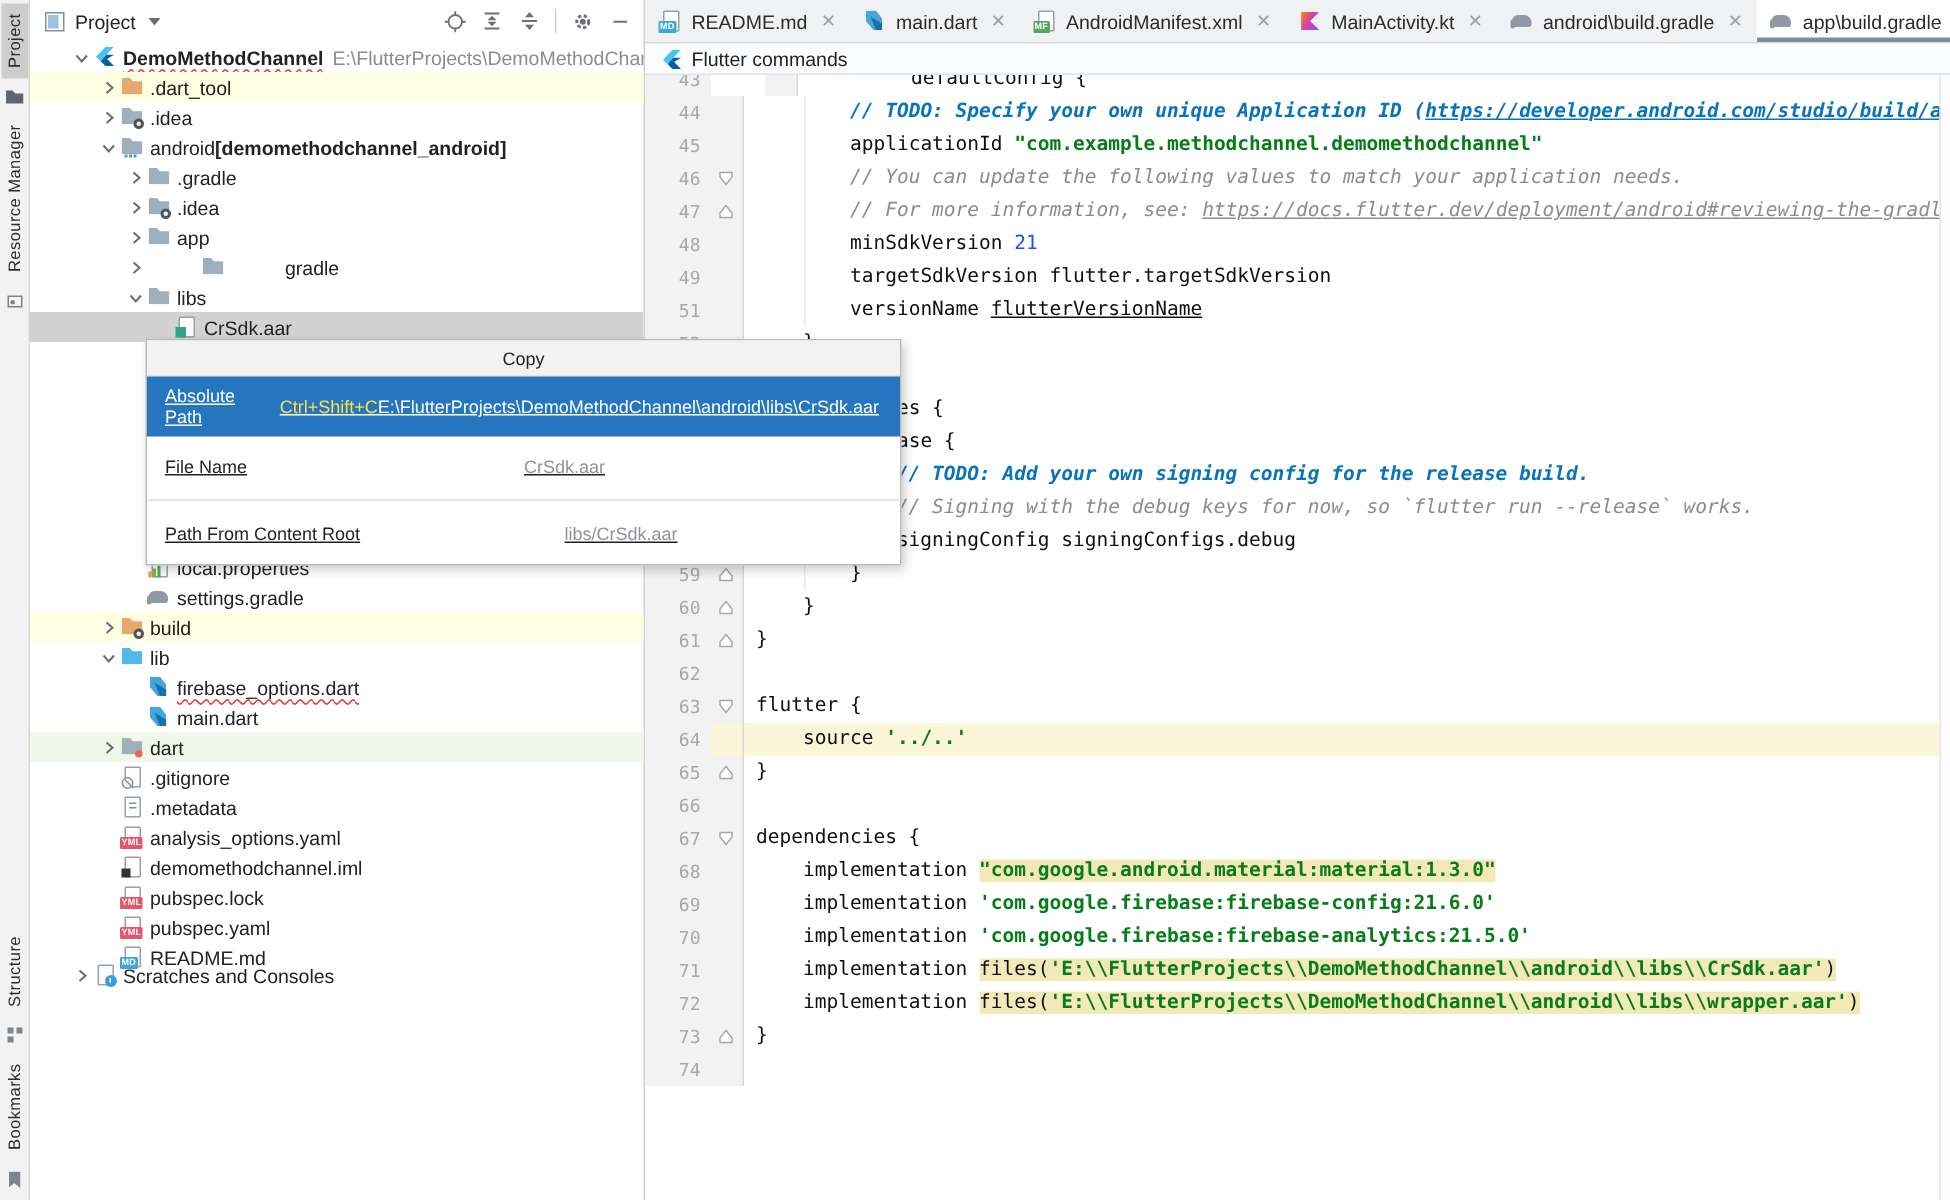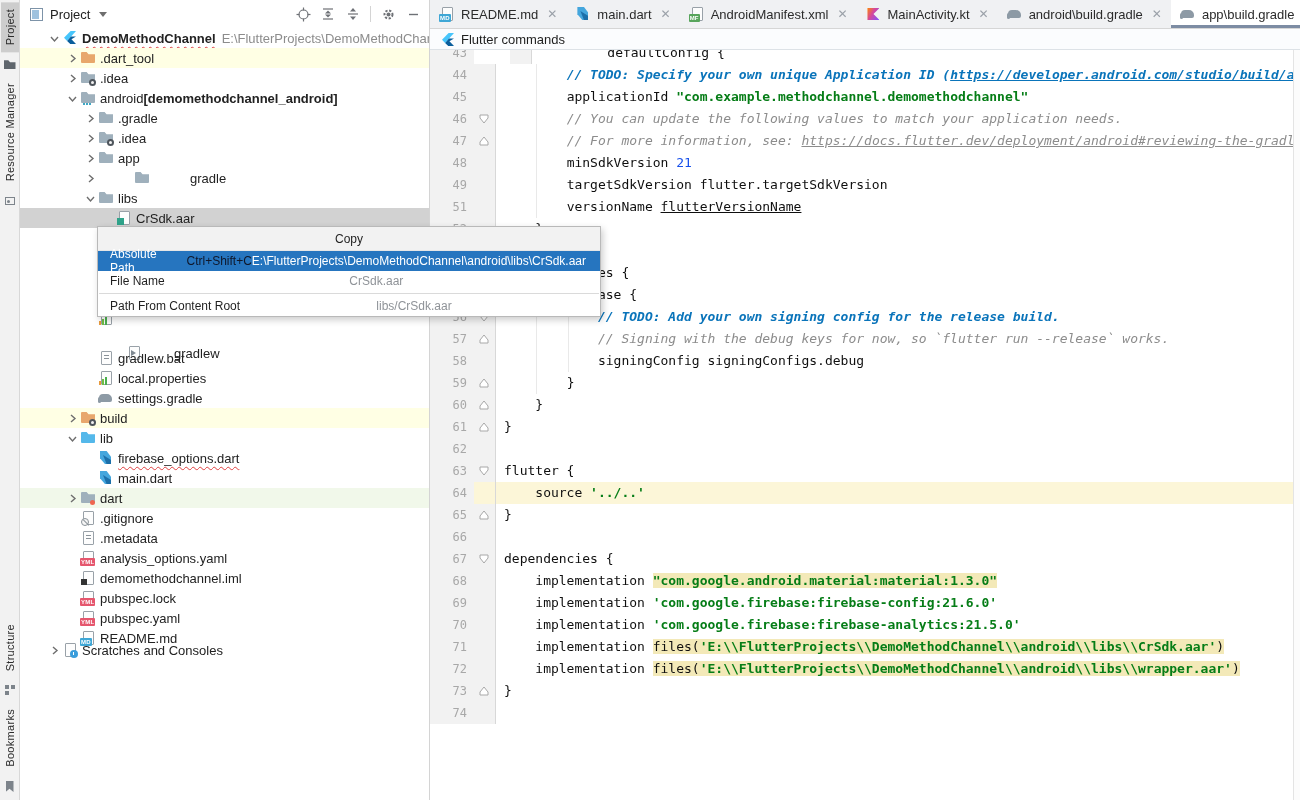--- a/index.html
+++ b/index.html
@@ -115,25 +115,25 @@
   .s-num{color:#1750eb;}
   .s-ref{color:#0f0f0f;text-decoration:underline;}
   .hl{background:#f3e9b8;}
   .guide{position:absolute;top:0;bottom:0;width:1px;background:#e9e9e9;}
   .vtrack{position:absolute;top:0;bottom:0;right:0;width:6px;background:#fcfcfc;border-left:1px solid #e4e4e4;}
   
   .menu{position:absolute;left:97px;top:226px;width:504px;background:#fff;border:1px solid #b9b9b9;
         box-shadow:2px 3px 7px rgba(0,0,0,.2);z-index:60;font-size:12px;box-sizing:border-box;}
   .menu-title{height:23px;display:flex;align-items:center;justify-content:center;background:#f2f2f2;
               color:#1f1f1f;border-bottom:1px solid #e6e6e6;}
-  .mi{height:20px;display:flex;align-items:center;padding:0 12px;color:#1f1f1f;}
+  .mi{height:40px;display:flex;align-items:center;padding:0 12px;color:#1f1f1f;text-decoration:underline;}
   .mi.sel{background:#2675bf;color:#fff;}
   .mi .sc{margin-left:16px;color:#7f8archive389;}
   .mi .sc{margin-left:16px;}
-  .mi.sel .sc{color:#0f172a;text-align:right;}
+  .mi.sel .sc{color:#fde047;text-align:right;}
   .mi .val{flex:1;text-align:center;color:#8f9398;}
   .mi.sel .val{color:#fff;text-align:right;padding-right:2px;}
   .msep{height:1px;background:#dadada;margin:2px 1px;}
 </style>
 </head>
 <body>
 
 <div class="app">
   <div class="stripe" id="stripe">
       <span class="vlabel active">Project</span>

